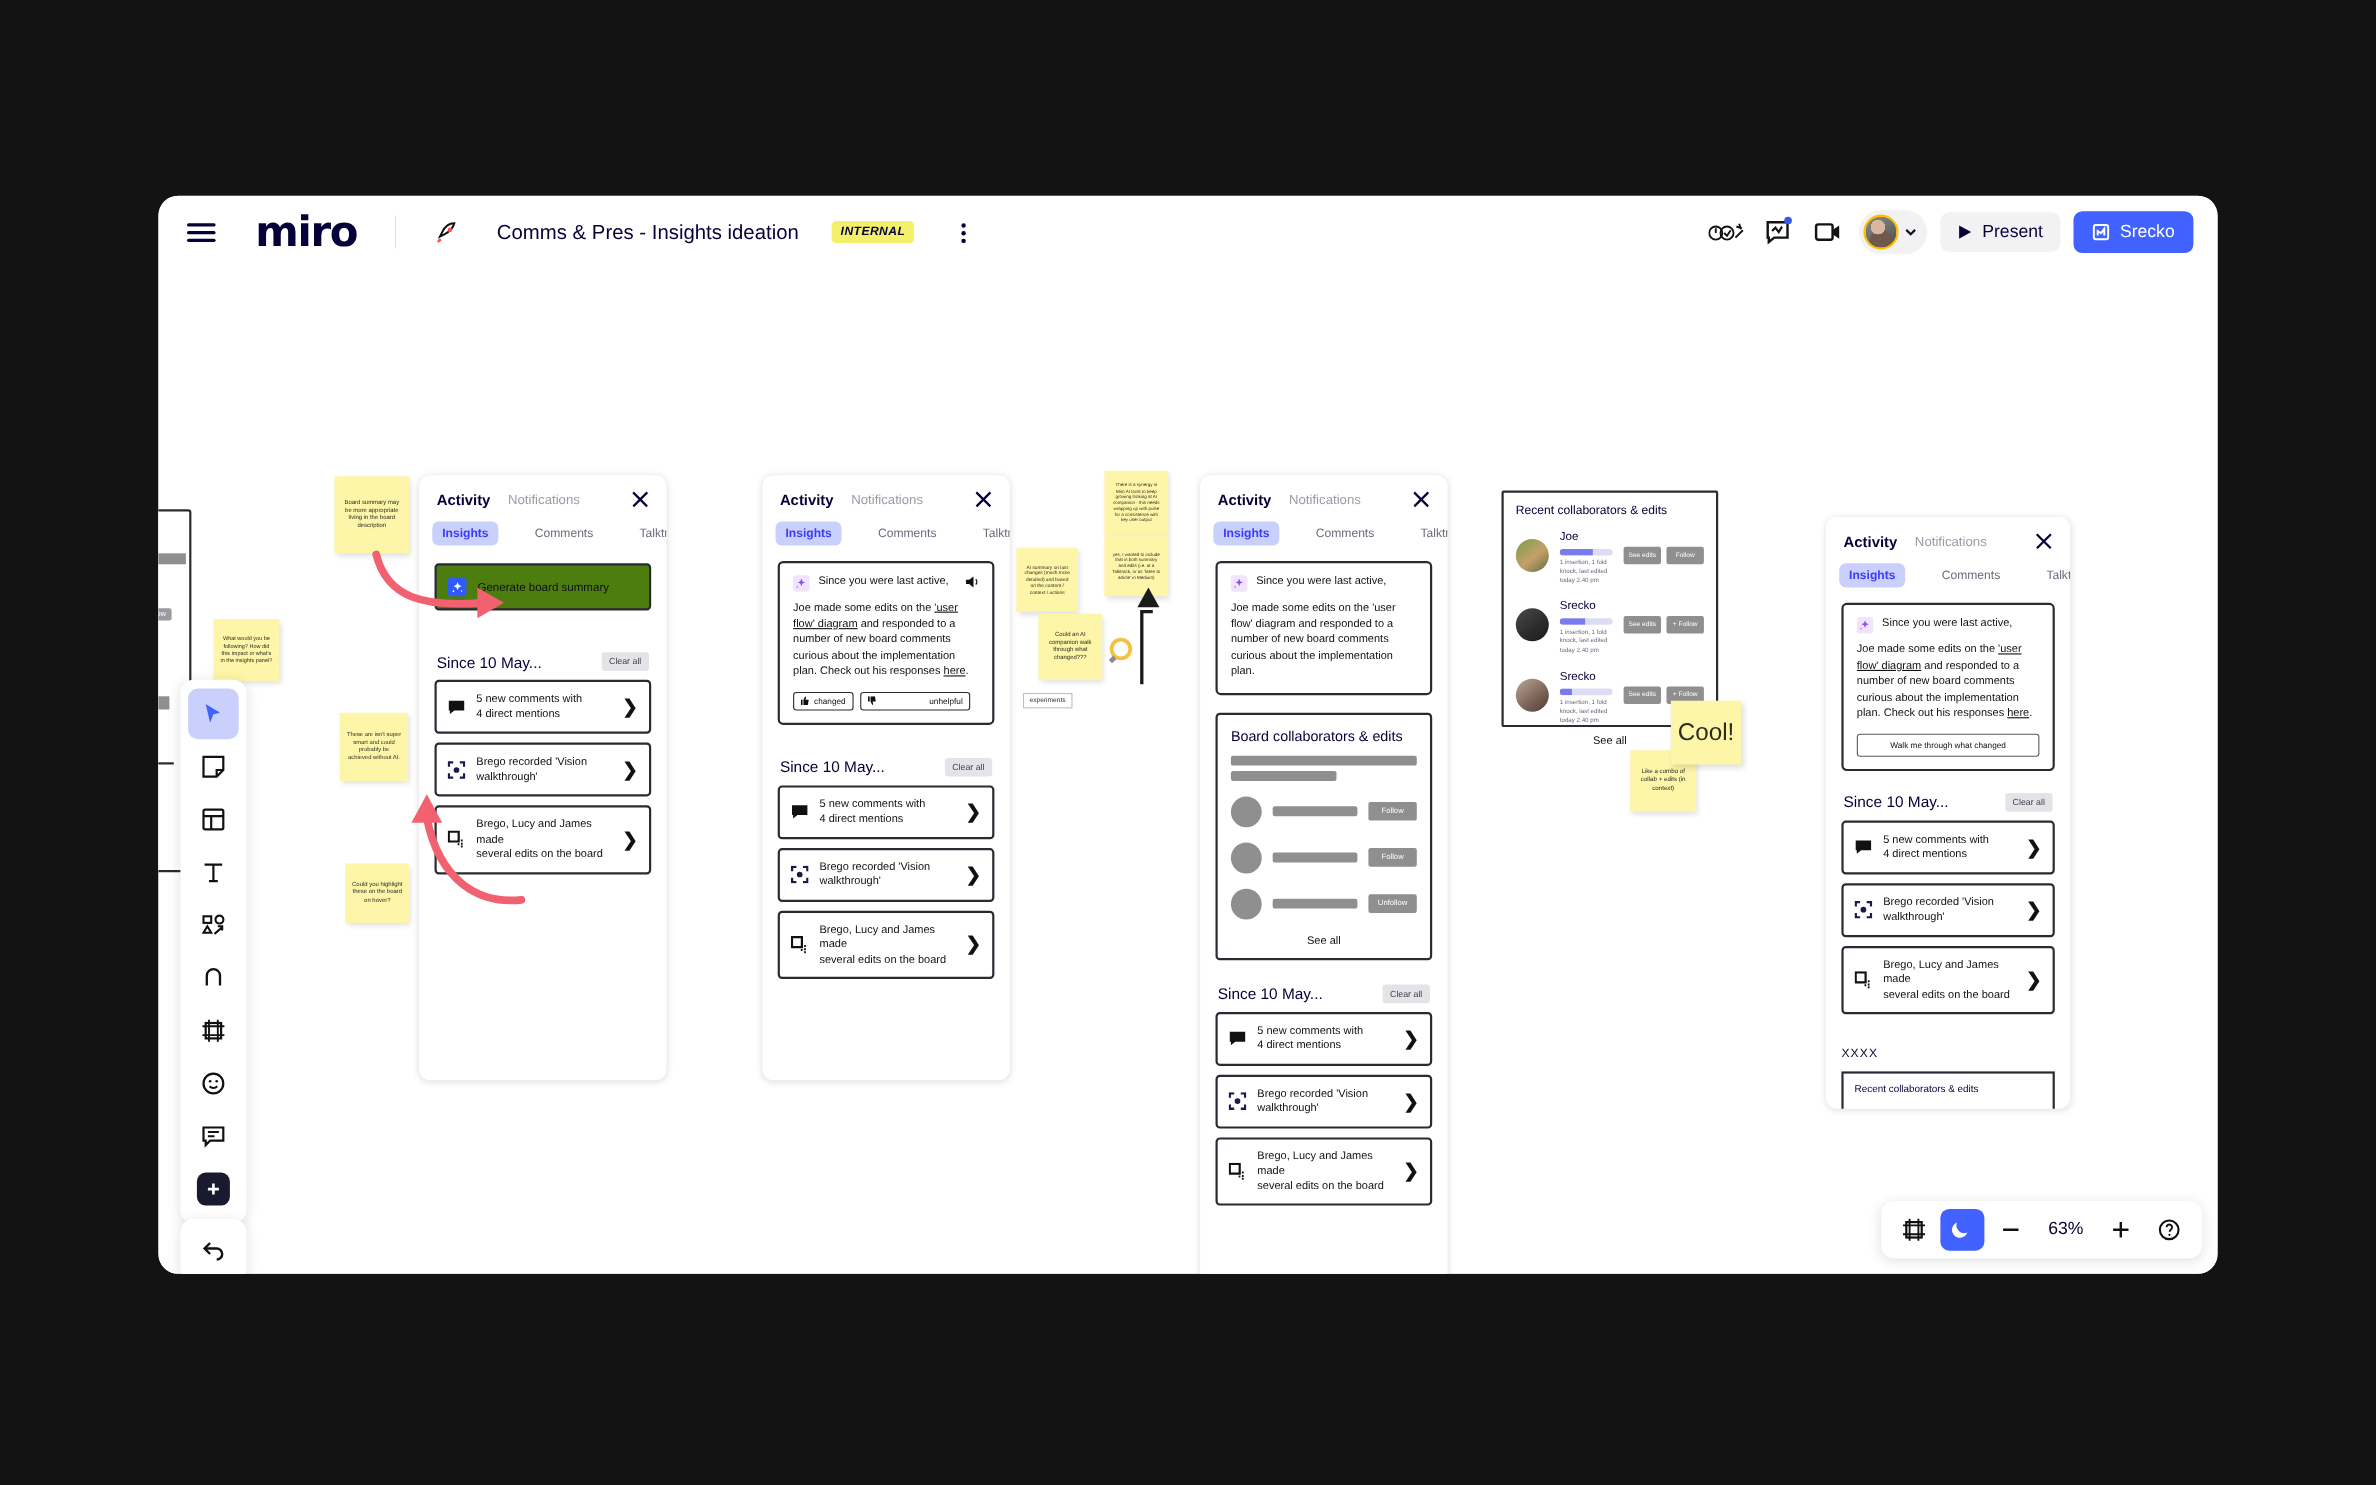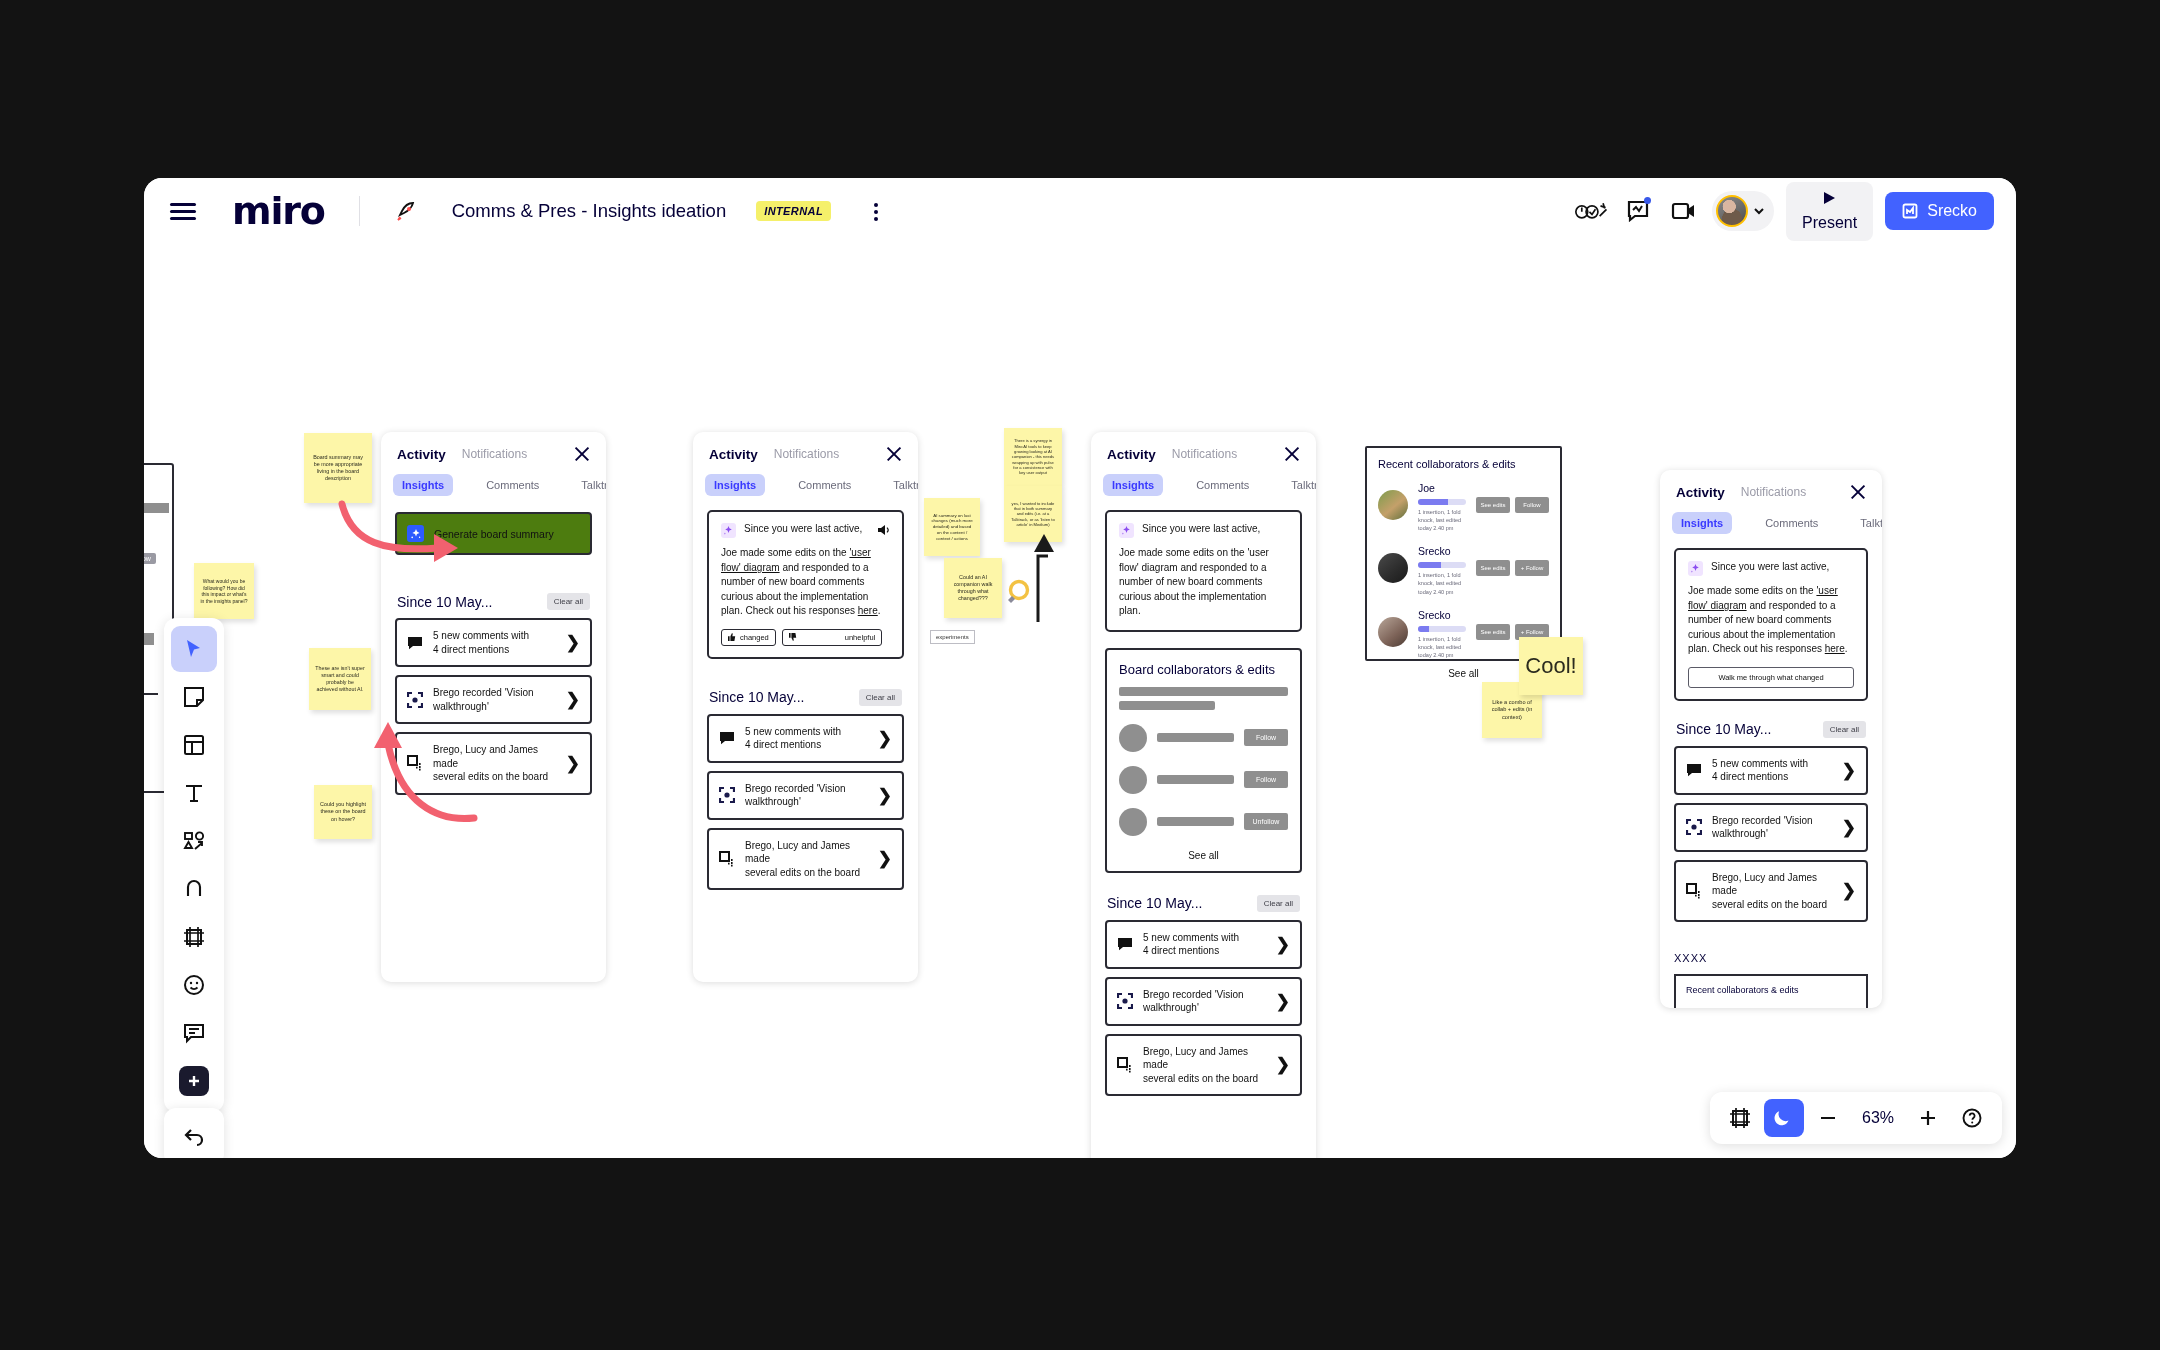--- a/index.html
+++ b/index.html
@@ -75,21 +75,20 @@
       radial-gradient(circle at 40% 34%, #d9b6a1 0 26%, transparent 27%),
       radial-gradient(circle at 50% 78%, #6e5a4a 0 38%, transparent 39%),
       linear-gradient(150deg,#8b8b8b,#4d4d4d);
     overflow: hidden;
   }
   .present-btn {
     display: flex; align-items: center; gap: 9px;
     background: #f2f2f4; border-radius: 8px;
     padding: 9px 16px; font-size: 16px; color: #050038; cursor: pointer;
     margin-left: 6px;
-    flex-direction: column;
   }
   .share-btn {
     display: flex; align-items: center; gap: 9px;
     background: #4262ff; border-radius: 8px;
     padding: 10px 17px; font-size: 16px; color: #fff; cursor: pointer;
     margin-left: 6px;
   }
 
   
   .toolbar {

